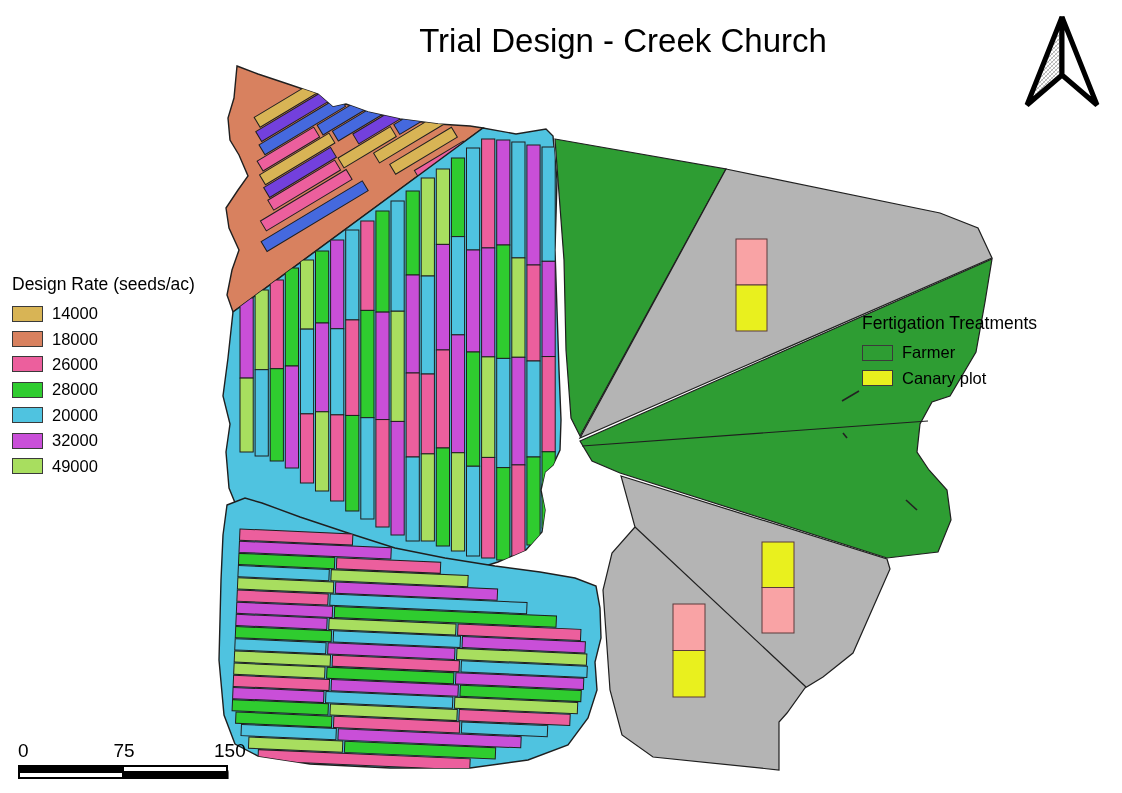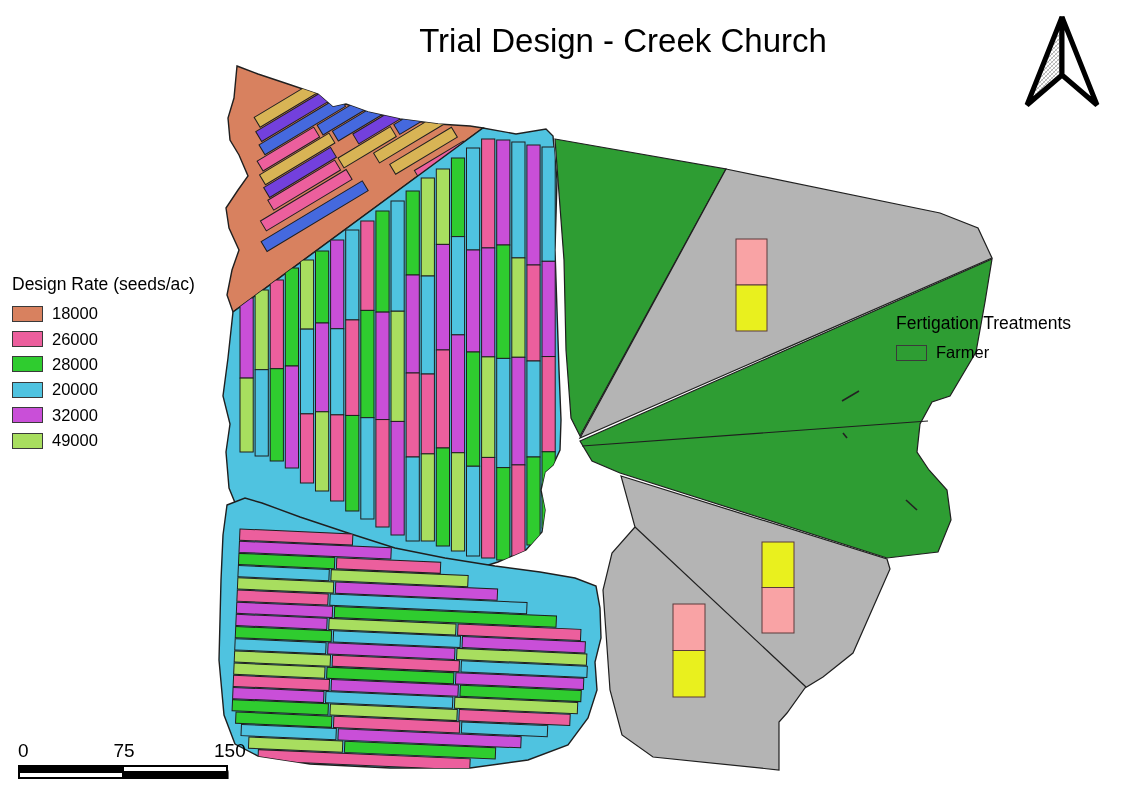--- a/index.html
+++ b/index.html
@@ -14,21 +14,21 @@
   #map-svg{position:absolute;left:0;top:0;}
   .legend{position:absolute;background:transparent;}
   .legend-title{font-size:17.5px;margin-bottom:6px;}
   .legend-row{display:flex;align-items:center;height:25.4px;}
   .legend-swatch{
     width:31px;height:16px;border:1px solid #3a3a3a;flex:0 0 auto;
     box-sizing:border-box;
   }
   .legend-label{font-size:16.5px;margin-left:9px;white-space:nowrap;}
   #legend-seeding{left:12px;top:274px;}
-  #legend-fert{left:896px;top:313px;}
+  #legend-fert{left:862px;top:313px;}
   #north-arrow{position:absolute;left:1022px;top:12px;width:80px;height:102px;}
   #scalebar{position:absolute;left:18px;top:740px;width:260px;height:40px;}
   .sb-labels{position:relative;height:22px;font-size:19px;}
   .sb-labels span{position:absolute;top:0;}
   .sb-l0{left:0;}
   .sb-l1{left:106px;transform:translateX(-50%);}
   .sb-l2{left:210px;transform:translateX(-28%);}
   .sb-bar{
     position:relative;margin-top:3px;width:208px;height:12px;
     border:1.5px solid #000;display:grid;
@@ -218,20 +218,24 @@
           <rect x="268" y="748.6" width="212" height="11.2" fill="#ec5f9d" stroke="#1f1f1f" stroke-width="1"></rect>
         </g>
       </g>
     </g>
   </svg>
 
 <div class="legend" id="legend-seeding">
   <div class="legend-title">Design Rate (seeds/ac)</div>
   <div class="legend-items">
       <div class="legend-row">
+        <span class="legend-swatch" style="background: rgb(216, 180, 85);"></span>
+        <span class="legend-label">14000</span>
+      </div>
+      <div class="legend-row">
         <span class="legend-swatch" style="background: rgb(216, 129, 95);"></span>
         <span class="legend-label">18000</span>
       </div>
       <div class="legend-row">
         <span class="legend-swatch" style="background: rgb(236, 95, 157);"></span>
         <span class="legend-label">26000</span>
       </div>
       <div class="legend-row">
         <span class="legend-swatch" style="background: rgb(47, 204, 47);"></span>
         <span class="legend-label">28000</span>
@@ -250,20 +254,24 @@
       </div>
     </div>
 </div>
 
 <div class="legend" id="legend-fert">
   <div class="legend-title">Fertigation Treatments</div>
   <div class="legend-items">
       <div class="legend-row">
         <span class="legend-swatch" style="background: rgb(46, 157, 51);"></span>
         <span class="legend-label">Farmer</span>
+      </div>
+      <div class="legend-row">
+        <span class="legend-swatch" style="background: rgb(233, 240, 30);"></span>
+        <span class="legend-label">Canary plot</span>
       </div>
     </div>
 </div>
 
 <div id="north-arrow">
   <svg width="80" height="102" viewBox="0 0 80 102">
     <defs>
       <pattern id="na-hatch" width="4" height="4" patternUnits="userSpaceOnUse">
         <path d="M0,4 l4,-4" stroke="#9a9a9a" stroke-width="0.8"></path>
         <path d="M0,0 l4,4" stroke="#c8c8c8" stroke-width="0.8"></path>

